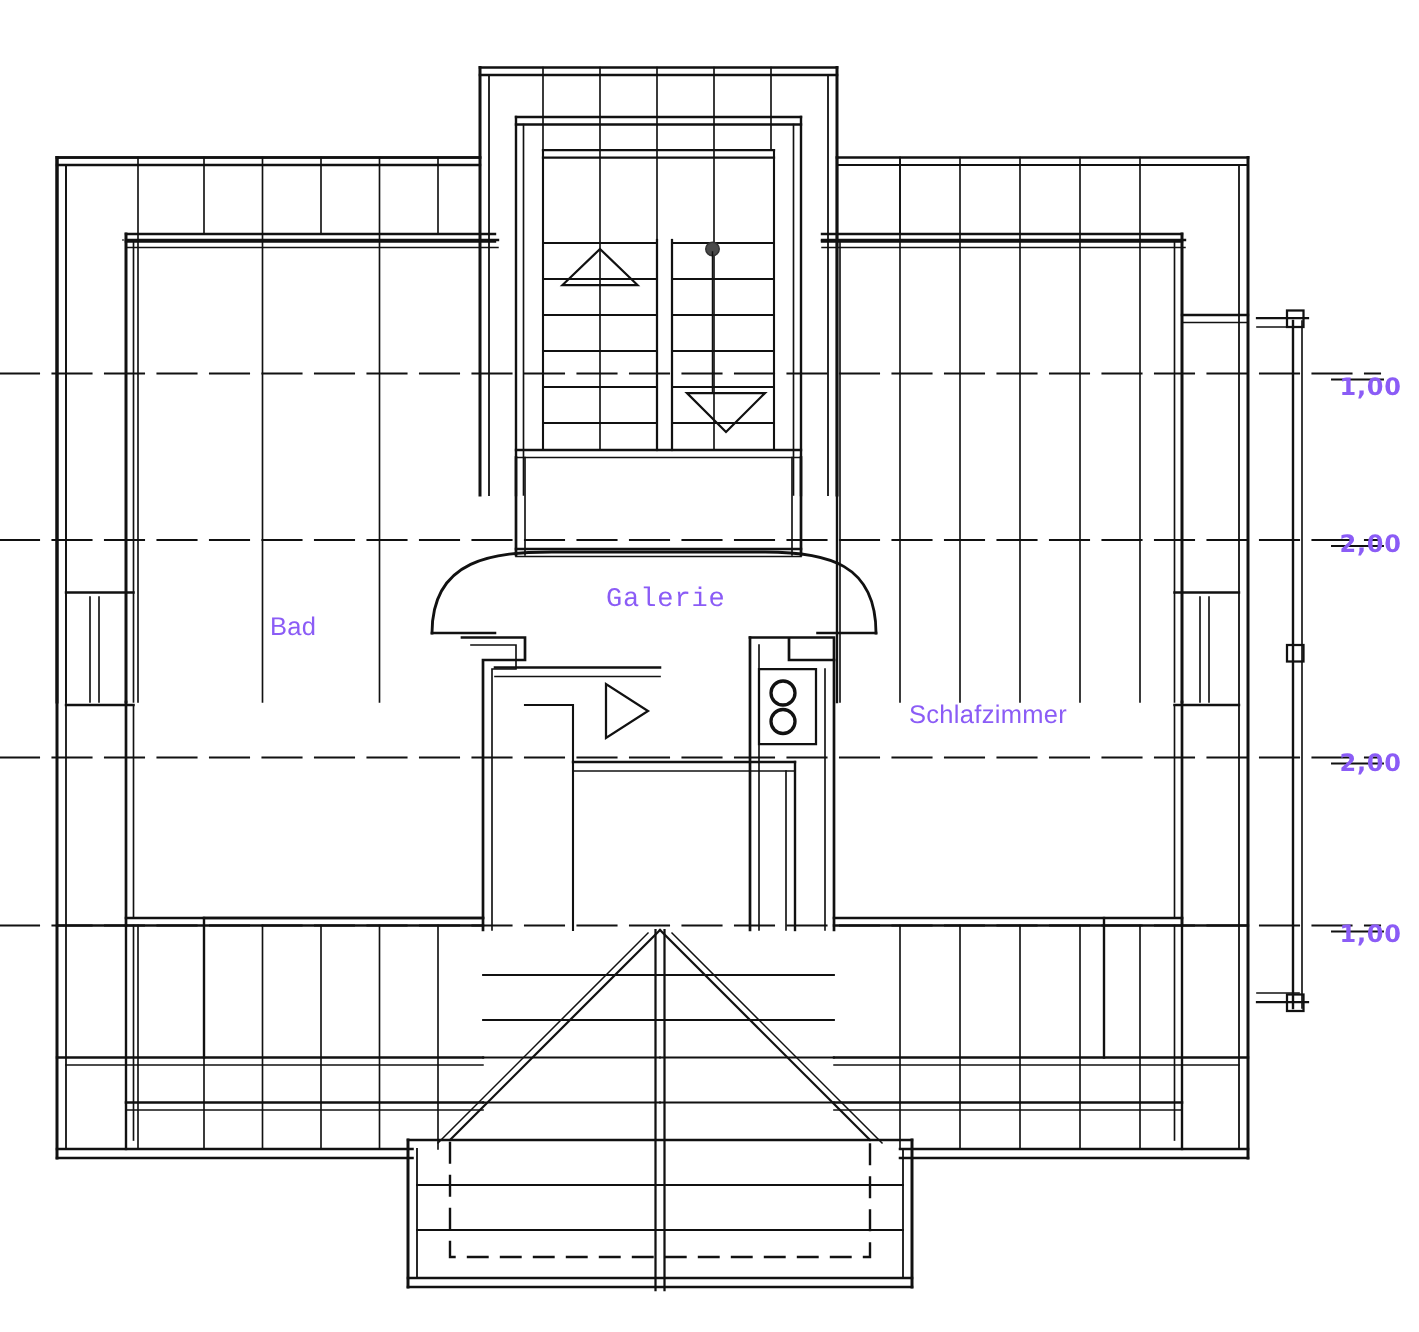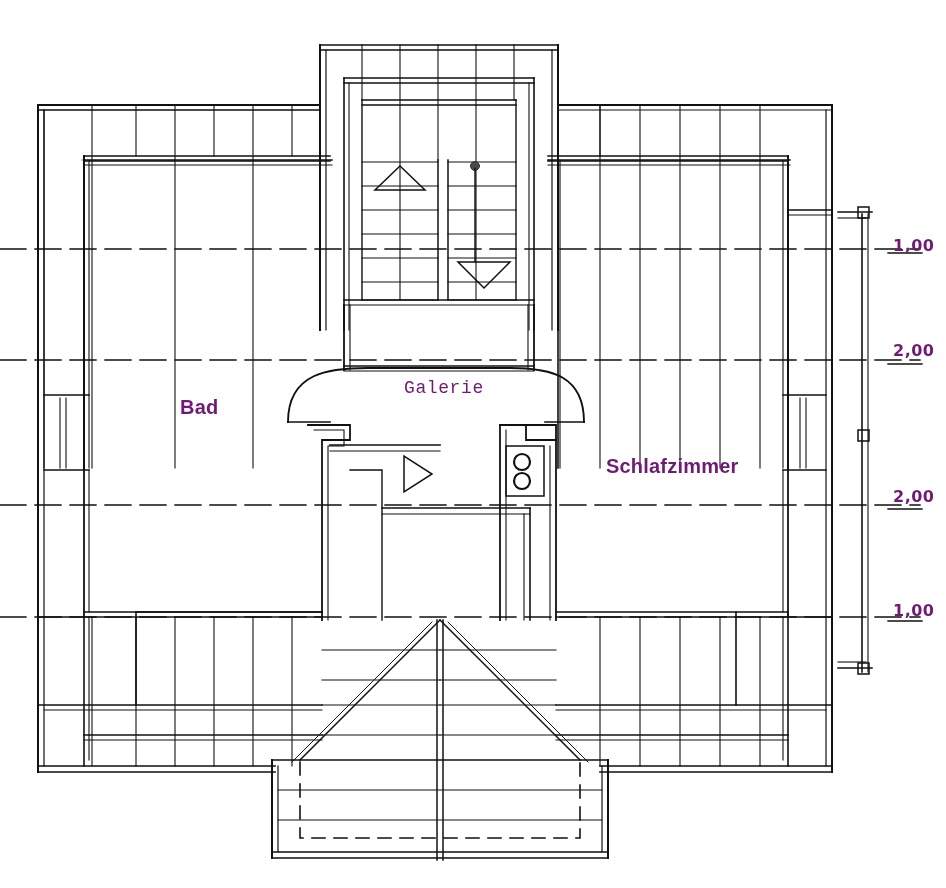--- a/index.html
+++ b/index.html
@@ -10,24 +10,25 @@
     color:#111;
     overflow:hidden;
     position:relative;
   }
   #plan-root{position:absolute;left:0;top:0;width:946px;height:888px;}
   svg#floorplan{position:absolute;left:0;top:0;width:946px;height:888px;display:block;}
 
   .lbl{
     position:absolute;
     white-space:nowrap;
-    color:#701a75;
+    color:#8b5cf6;
     user-select:none;
+    margin-top:12px;
   }
-  .room-label{font-family:"Liberation Sans", sans-serif;font-size:20px;letter-spacing:.2px;font-weight:bold;}
+  .room-label{font-family:"Liberation Sans", sans-serif;font-size:17px;letter-spacing:.2px;}
   .gallery-label{font-family:Liberation Mono, monospace;font-size:18px;letter-spacing:.6px;}
   .dim-label{font-family:"DejaVu Sans", sans-serif;font-size:16px;font-weight:600;letter-spacing:.5px;}
 </style>
 </head>
 <body>
 
 <div id="plan-root">
 
   <svg id="floorplan" viewBox="0 0 946 888" xmlns="http://www.w3.org/2000/svg">
 

